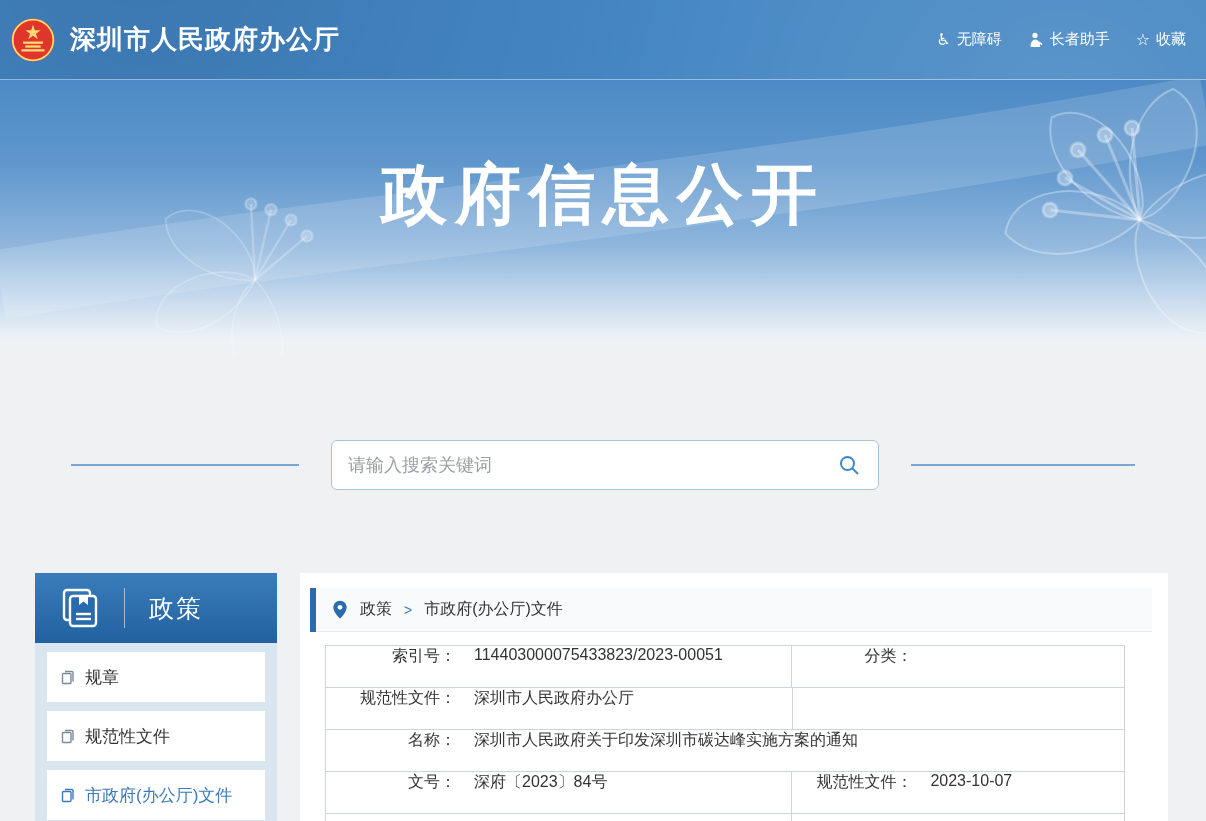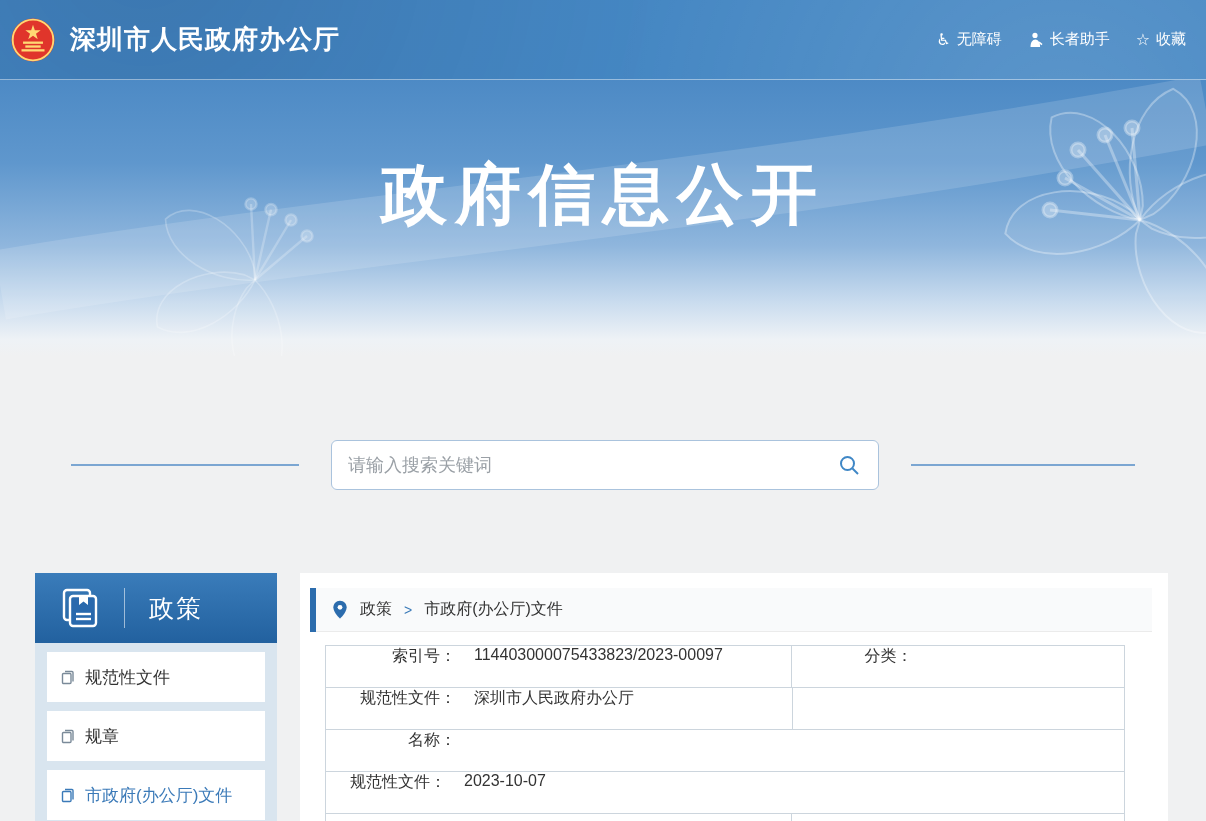--- a/index.html
+++ b/index.html
@@ -200,28 +200,28 @@
           </svg>
           <div class="sidebar-header-divider"></div>
           <div class="sidebar-header-title">政策</div>
         </div>
         <div class="sidebar-list">
           <div class="sidebar-item">
             <svg width="16" height="16" viewBox="0 0 16 16" fill="none" stroke="#7a8a99" stroke-width="1.4">
               <path d="M5 2.5 h7 a1 1 0 0 1 1 1 v9"></path>
               <rect x="2.5" y="4.5" width="8.5" height="10" rx="1"></rect>
             </svg>
-            <span>规范性文件</span>
+            <span>规章</span>
           </div>
           <div class="sidebar-item">
             <svg width="16" height="16" viewBox="0 0 16 16" fill="none" stroke="#7a8a99" stroke-width="1.4">
               <path d="M5 2.5 h7 a1 1 0 0 1 1 1 v9"></path>
               <rect x="2.5" y="4.5" width="8.5" height="10" rx="1"></rect>
             </svg>
-            <span>规章</span>
+            <span>规范性文件</span>
           </div>
           <div class="sidebar-item active">
             <svg width="16" height="16" viewBox="0 0 16 16" fill="none" stroke="#3b7ab8" stroke-width="1.4">
               <path d="M5 2.5 h7 a1 1 0 0 1 1 1 v9"></path>
               <rect x="2.5" y="4.5" width="8.5" height="10" rx="1"></rect>
             </svg>
             <span>市政府(办公厅)文件</span>
           </div>
         </div>
       </aside>
@@ -235,39 +235,44 @@
           </svg>
           <span class="crumb-link">政策</span>
           <span class="crumb-sep">&gt;</span>
           <span class="crumb-current">市政府(办公厅)文件</span>
         </div>
 
         <div class="info-table">
           <div class="info-row">
             <div class="cell cell-left">
               <span class="lbl lbl-l">索引号：</span>
-              <span class="val">114403000075433823/2023-00097</span>
+              <span class="val">114403000075433823/2023-00051</span>
             </div>
             <div class="cell cell-right">
               <span class="lbl lbl-r">分类：</span>
               <span class="val"></span>
             </div>
           </div>
           <div class="info-row">
             <div class="cell cell-left">
               <span class="lbl lbl-l">规范性文件：</span>
               <span class="val">深圳市人民政府办公厅</span>
             </div>
           </div>
           <div class="info-row">
             <div class="cell cell-full">
               <span class="lbl lbl-l">名称：</span>
-            </div>
-          </div>
-          <div class="info-row">
+              <span class="val">深圳市人民政府关于印发深圳市碳达峰实施方案的通知</span>
+            </div>
+          </div>
+          <div class="info-row">
+            <div class="cell cell-left">
+              <span class="lbl lbl-l">文号：</span>
+              <span class="val">深府〔2023〕84号</span>
+            </div>
             <div class="cell cell-right">
               <span class="lbl lbl-r">规范性文件：</span>
               <span class="val">2023-10-07</span>
             </div>
           </div>
           <div class="info-row info-row-partial">
             <div class="cell cell-left"></div>
             <div class="cell cell-right"></div>
           </div>
         </div>

